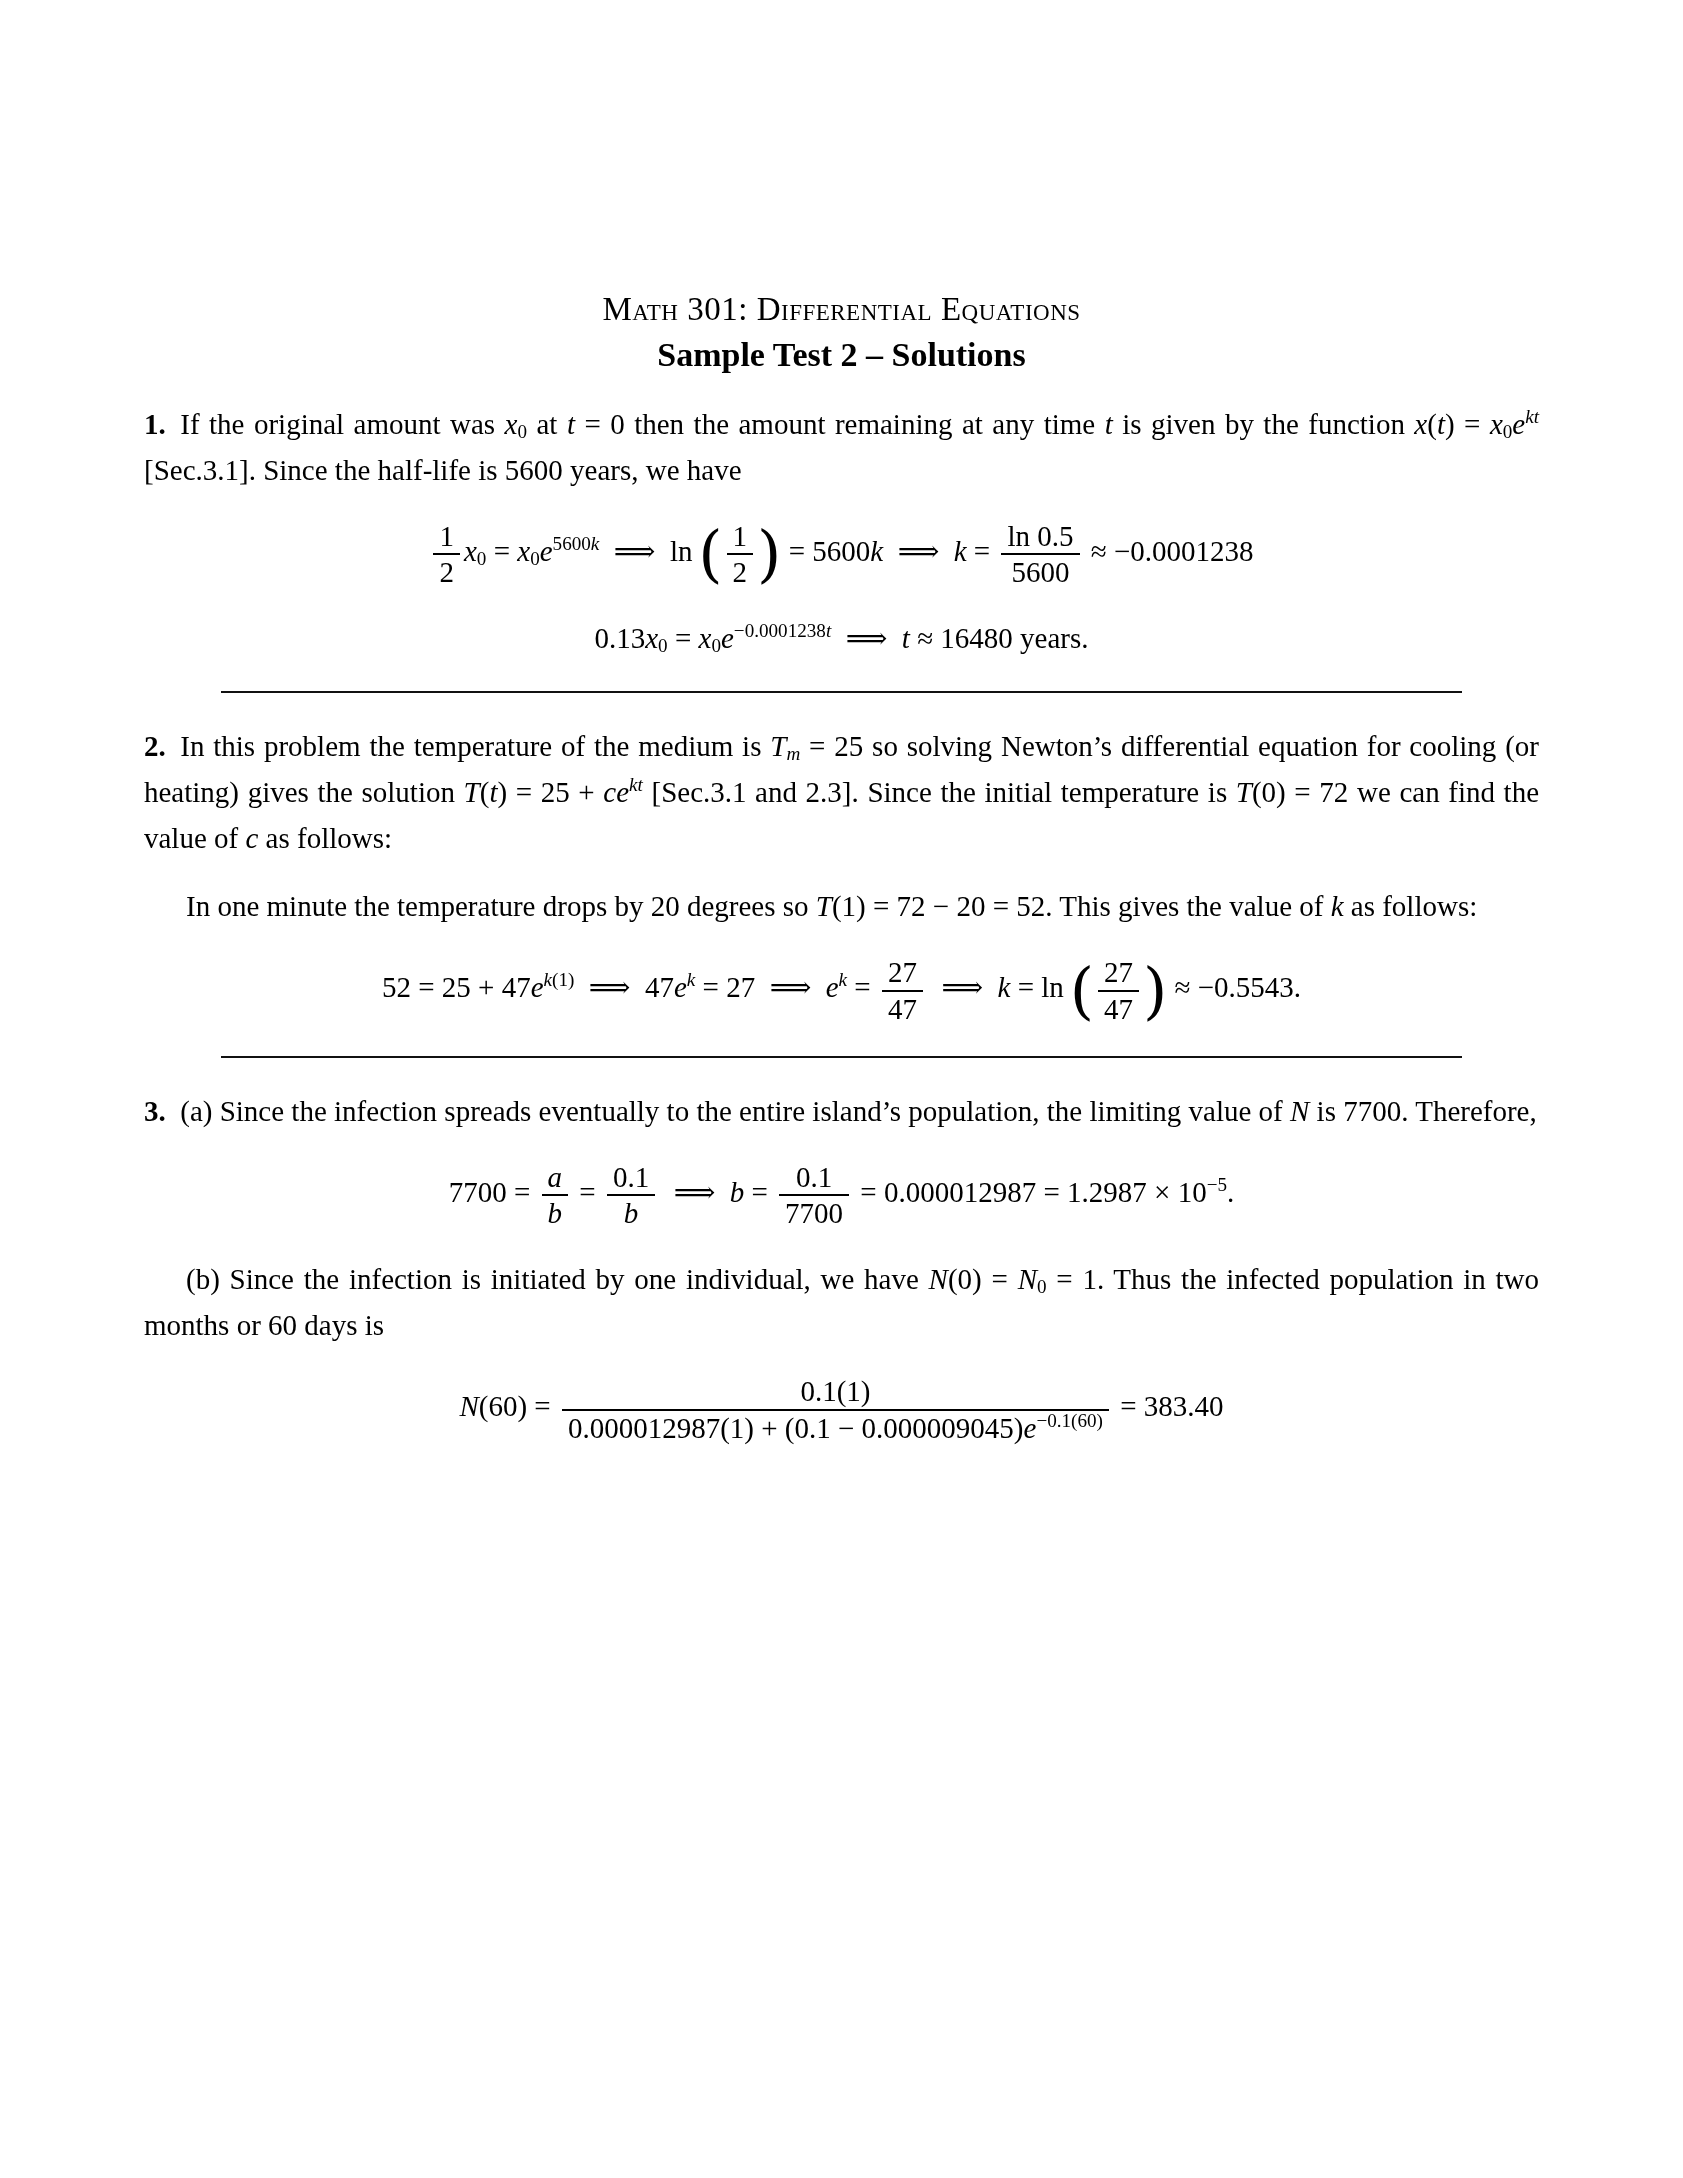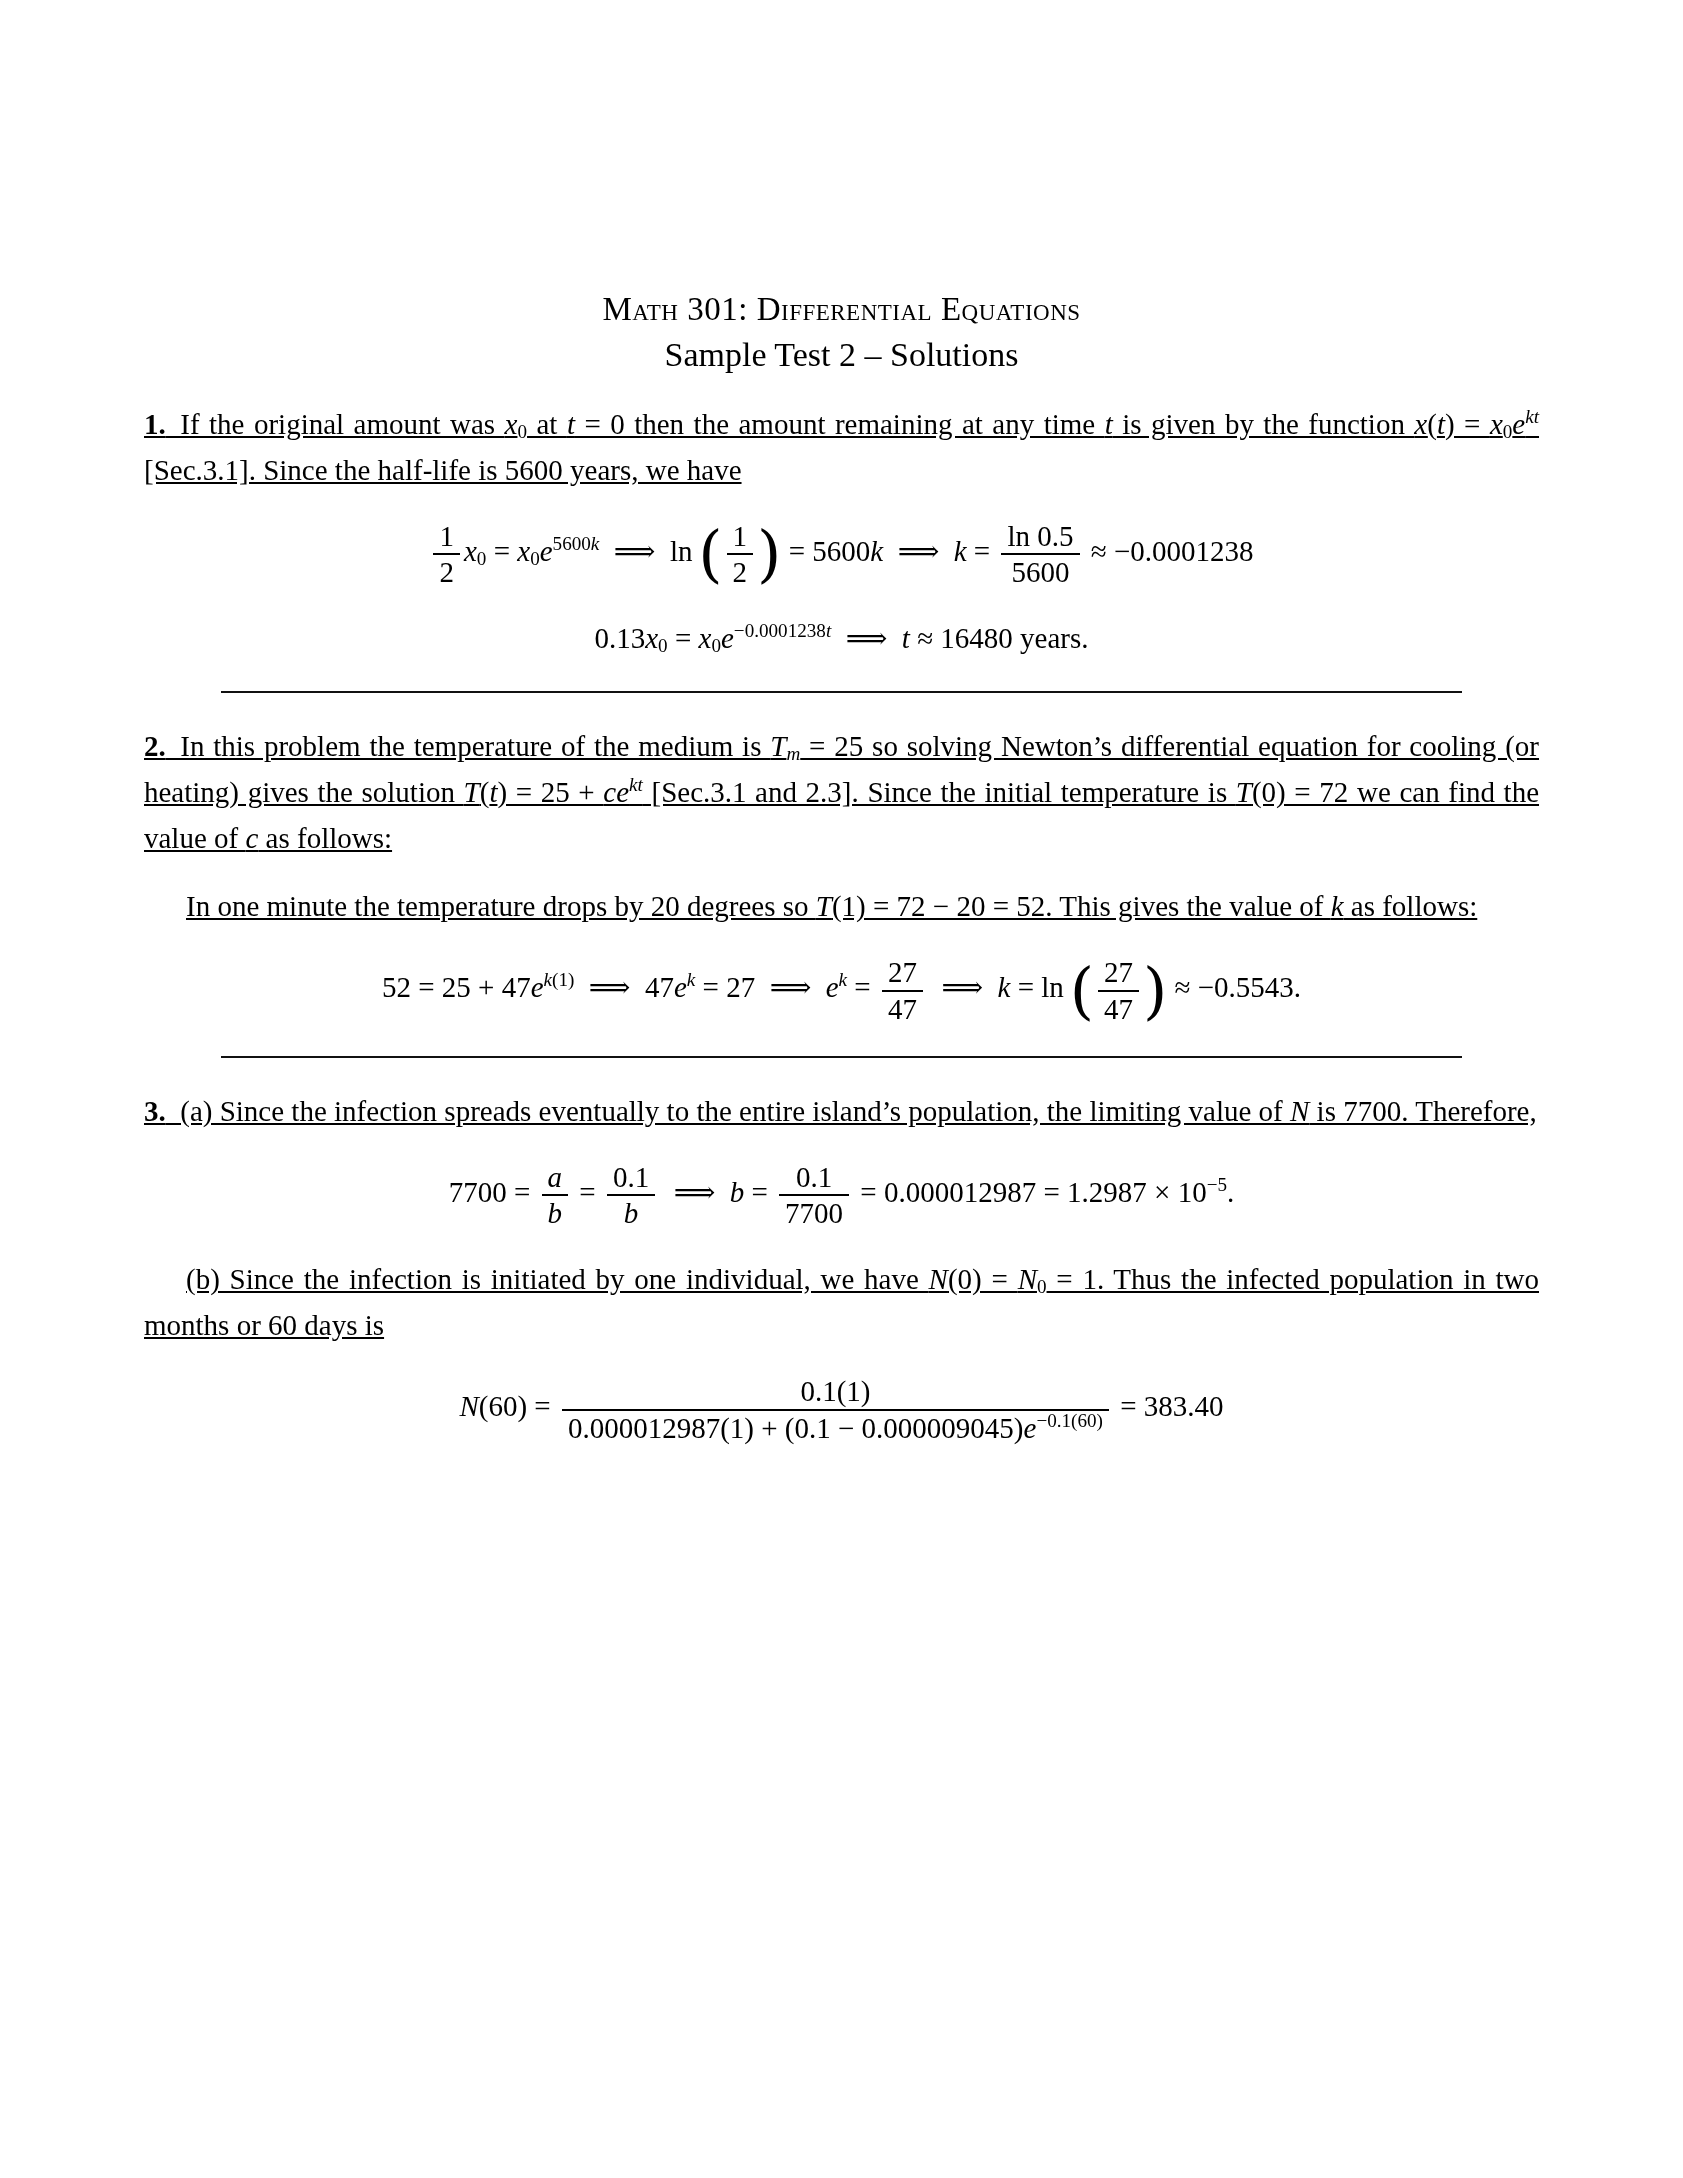--- a/index.html
+++ b/index.html
@@ -17,25 +17,25 @@
     overflow:hidden;
   }
   .doc-header{text-align:center;margin-bottom:18px;}
   .course-title{
     font-variant:small-caps;
     font-size:33px;
     letter-spacing:0.5px;
     line-height:44px;
   }
   .test-subtitle{
-    font-weight:normal;
+    font-weight:bold;
     font-size:34px;
     line-height:48px;
   }
-  .para{text-align:justify;margin:22px 0;text-decoration:underline;}
+  .para{text-align:justify;margin:22px 0;}
   .para.indent{text-indent:42px;}
   .display{text-align:center;margin:26px 0;}
   .rule{
     border:none;
     border-top:2px solid #111;
     width:89%;
     margin:30px auto;
     height:0;
   }
   .it{font-style:italic;}

